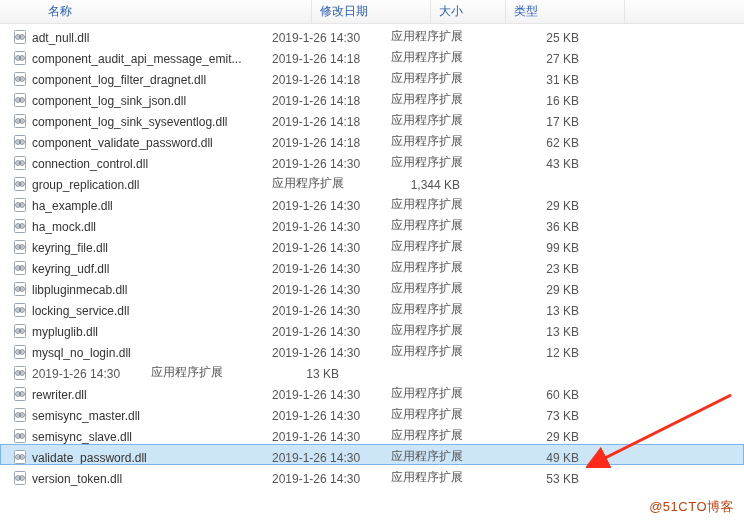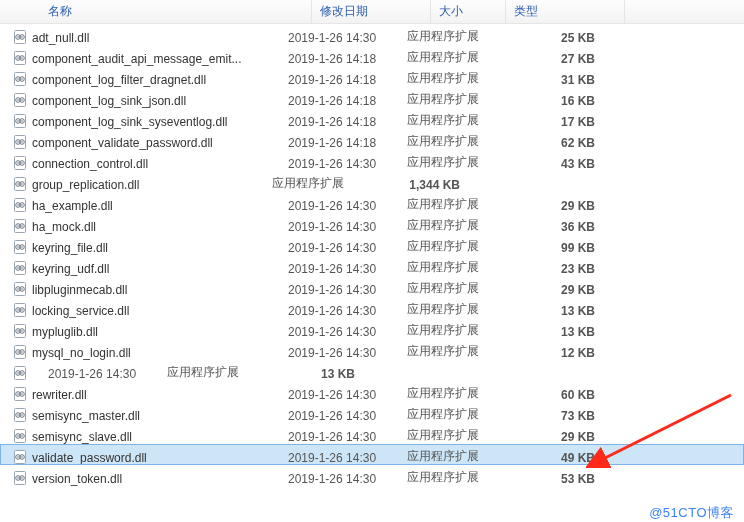--- a/index.html
+++ b/index.html
@@ -58,40 +58,38 @@
   width: 240px;
   color: #333;
   white-space: nowrap;
   overflow: hidden;
   text-overflow: ellipsis;
 }
 .file-row .fmod {
   width: 119px;
   color: #555;
   white-space: nowrap;
-  margin-left: 16px;
 }
 .file-row .ftype {
   width: 119px;
   color: #555;
   white-space: nowrap;
 }
 .file-row .fsize {
   width: 75px;
   color: #555;
   text-align: right;
   white-space: nowrap;
   padding-right: 6px;
-  font-weight: bold;
 }
 .watermark {
   position: absolute;
   right: 10px;
-  bottom: 0;
-  color: #3b82f6;
+  bottom: 6px;
+  color: #c2410c;
   font-size: 13px;
   letter-spacing: 0.5px;
   margin-left: 24px;
 }
 .arrow {
   position: absolute;
   right: 8px;
   top: 390px;
   pointer-events: none;
 }

